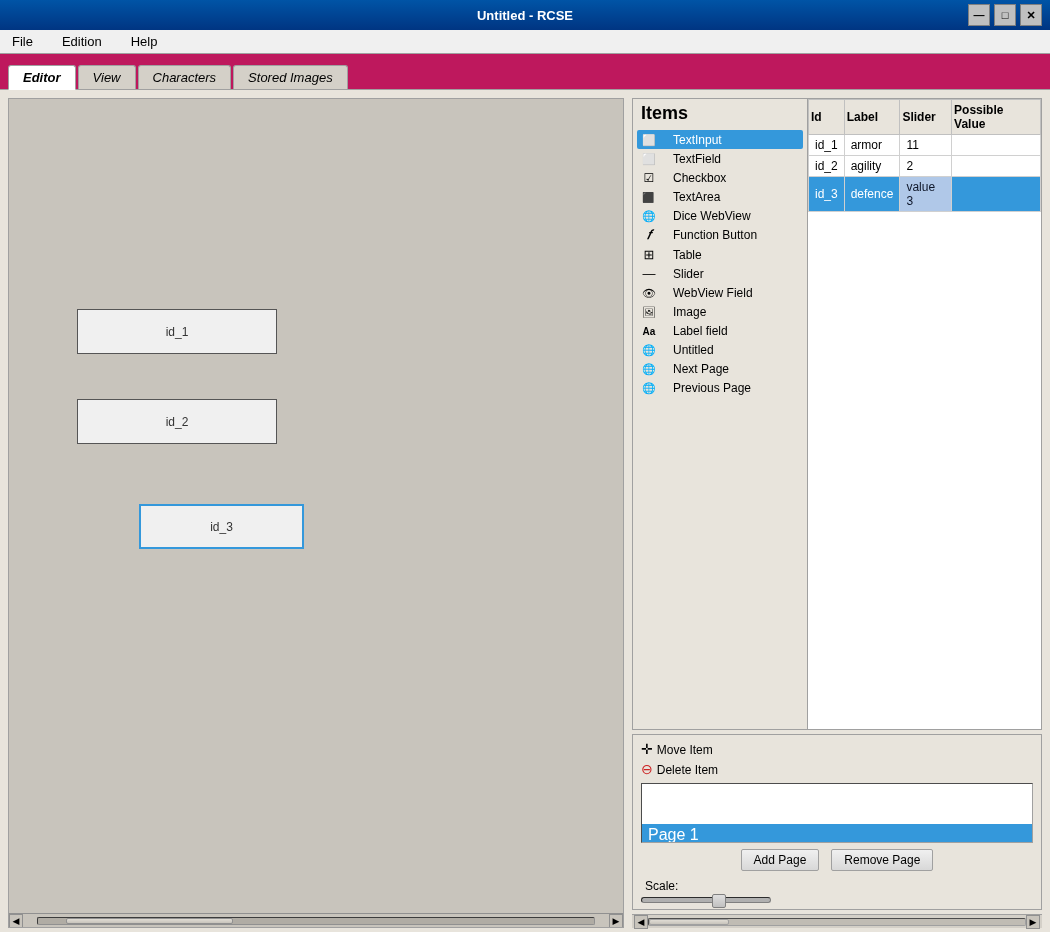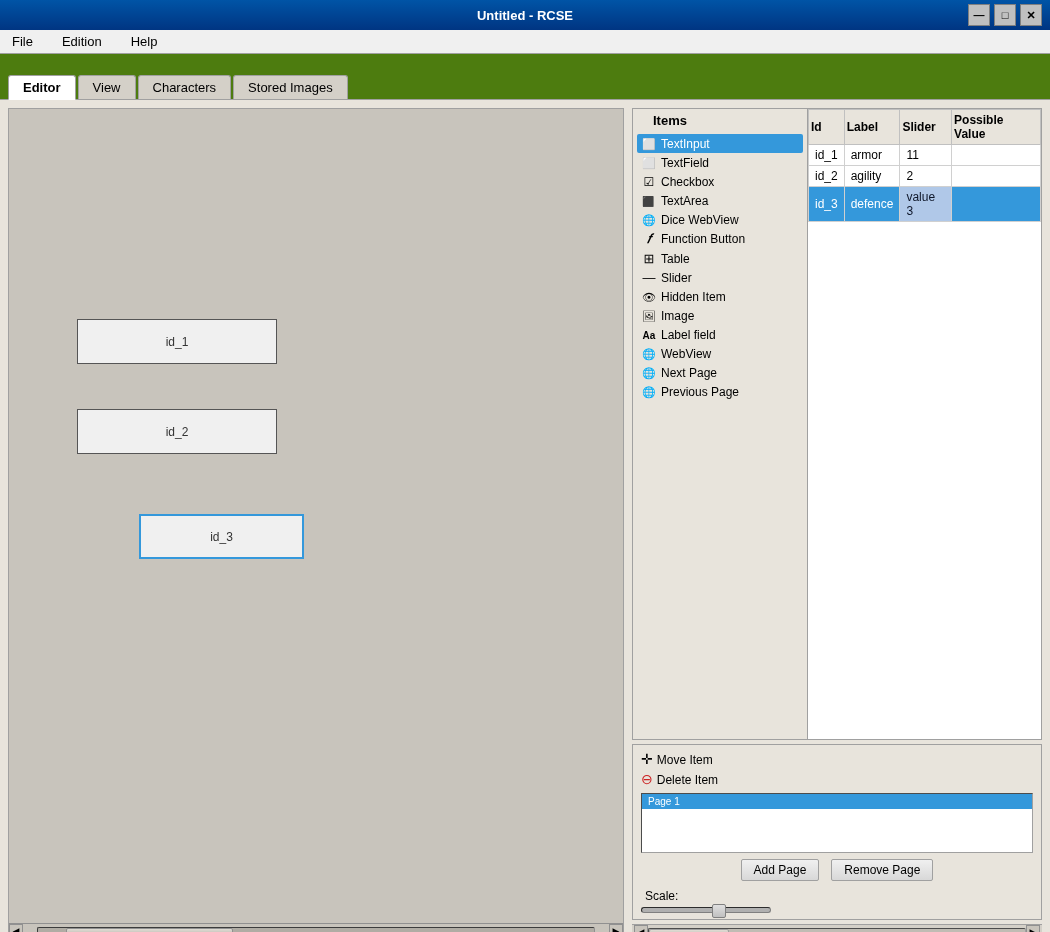--- a/index.html
+++ b/index.html
@@ -57,26 +57,27 @@
     }
     .menu-item {
       padding: 2px 8px;
       cursor: pointer;
       font-size: 13px;
       border-radius: 2px;
     }
 
     
     .tab-bar {
-      background: #4d7c0f;
-      height: 46px;
+      background: #be185d;
+      height: 36px;
       display: flex;
       align-items: flex-end;
       padding: 0 8px;
       border-bottom: 1px solid #a0a0a0;
+      font-style: italic;
     }
     .tab {
       padding: 4px 14px;
       border: 1px solid #a0a0a0;
       border-bottom: none;
       cursor: pointer;
       font-size: 13px;
       background: #d4d0c8;
       margin-right: 2px;
       border-radius: 3px 3px 0 0;
@@ -117,27 +118,26 @@
       background: #f0f0f0;
       display: flex;
       align-items: center;
       justify-content: center;
       font-size: 12px;
       color: #333;
     }
     .panel-section-title {
       font-weight: bold;
       padding: 4px 8px;
-      font-size: 13px;
-      margin-left: 12px;
+      font-size: 18px;
     }
     .item-entry {
       display: flex;
       align-items: center;
-      gap: 4px;
+      gap: 16px;
       padding: 2px 4px;
       cursor: pointer;
       font-size: 12px;
       border-radius: 2px;
     }
     .item-entry.highlighted {
       background: #3498db;
       color: white;
     }
     .item-icon {
@@ -191,21 +191,22 @@
     .pages-list {
       border: 1px inset #a0a0a0;
       background: white;
       height: 60px;
       margin: 4px;
       overflow-y: auto;
     }
     .page-item {
       padding: 2px 6px;
       cursor: pointer;
-      font-size: 10px;
+      font-size: 16px;
+      margin-top: 40px;
     }
     .page-item.selected {
       background: #3498db;
       color: white;
     }
 
     
     .btn {
       background: linear-gradient(to bottom, #f0f0f0, #d8d8d8);
       border: 1px solid #a0a0a0;
@@ -417,33 +418,33 @@
           <div class="item-entry">
             <span class="item-icon icon-table"></span>
             <span>Table</span>
           </div>
           <div class="item-entry">
             <span class="item-icon icon-slider"></span>
             <span>Slider</span>
           </div>
           <div class="item-entry">
             <span class="item-icon icon-hidden"></span>
-            <span>Hidden Item</span>
+            <span>WebView Field</span>
           </div>
           <div class="item-entry">
             <span class="item-icon icon-image"></span>
             <span>Image</span>
           </div>
           <div class="item-entry">
             <span class="item-icon icon-label"></span>
             <span>Label field</span>
           </div>
           <div class="item-entry">
             <span class="item-icon icon-webview"></span>
-            <span>WebView</span>
+            <span>Untitled</span>
           </div>
           <div class="item-entry">
             <span class="item-icon icon-nextpage"></span>
             <span>Next Page</span>
           </div>
           <div class="item-entry">
             <span class="item-icon icon-prevpage"></span>
             <span>Previous Page</span>
           </div>
         </div>

